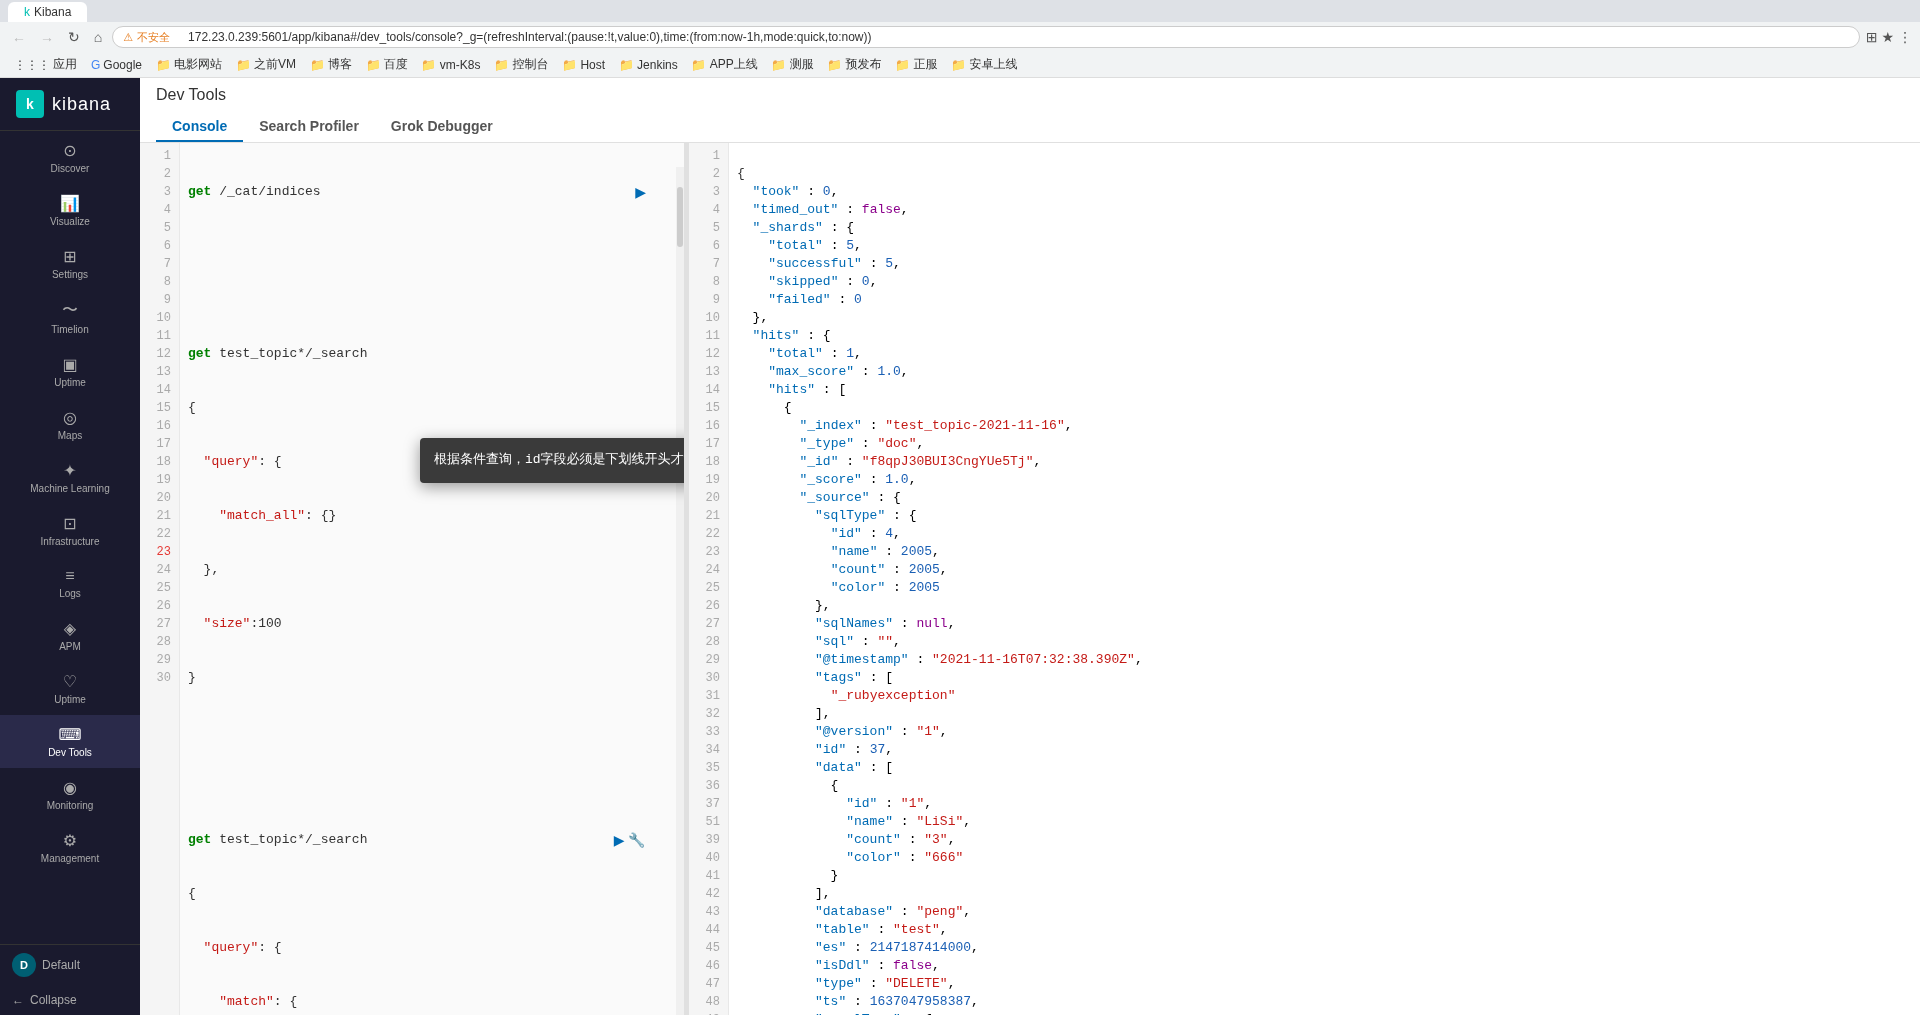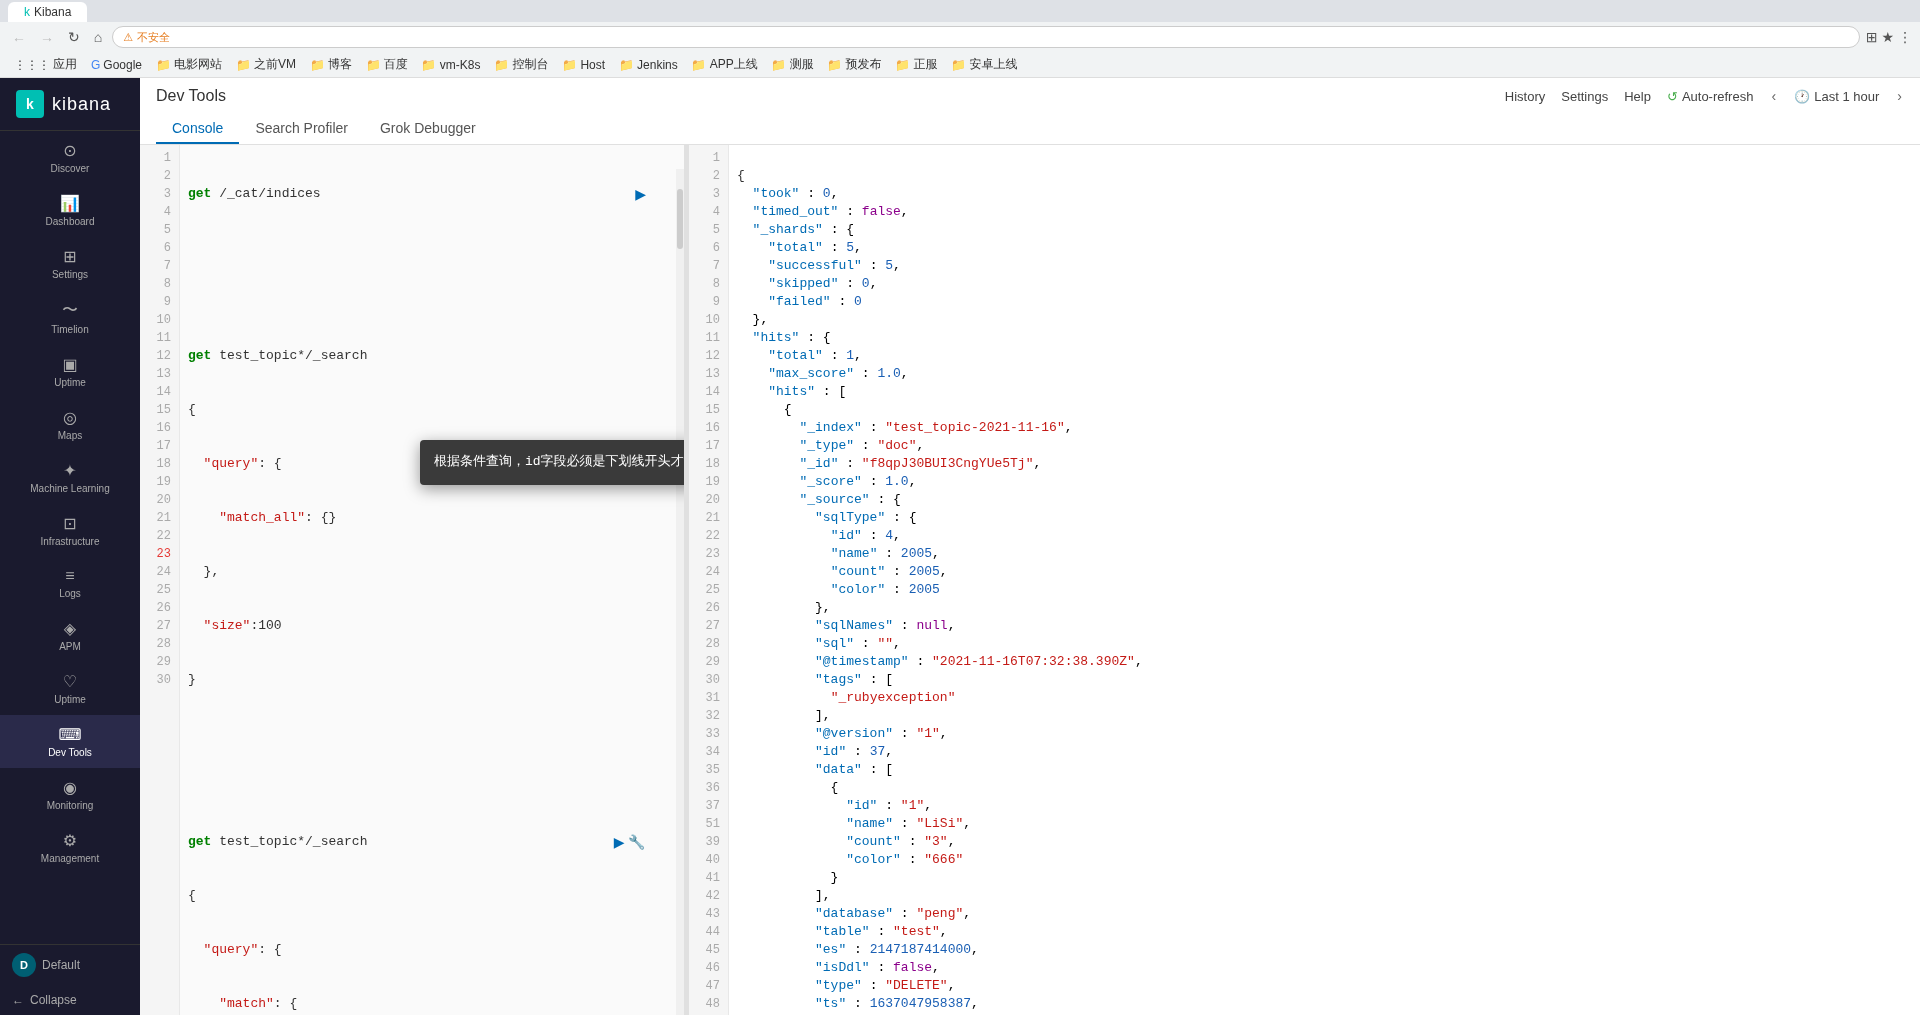--- a/index.html
+++ b/index.html
@@ -45,21 +45,21 @@
     .dev-tools-title-bar { display: flex; align-items: center; justify-content: space-between; margin-bottom: 8px; }
     .dev-tools-title { font-size: 16px; color: #333; font-weight: 500; }
     .header-actions { display: flex; align-items: center; gap: 16px; }
     .header-action { color: #444; cursor: pointer; font-size: 13px; }
     .auto-refresh { display: flex; align-items: center; gap: 4px; color: #444; font-size: 13px; cursor: pointer; }
     .auto-refresh-icon { color: #4caf50; }
     .time-range { display: flex; align-items: center; gap: 4px; color: #444; font-size: 13px; cursor: pointer; }
     .nav-arrows { display: flex; gap: 2px; }
     .nav-arrow { background: none; border: none; cursor: pointer; color: #666; font-size: 14px; padding: 2px; }
     .dev-tools-tabs { display: flex; gap: 0; }
-    .dev-tools-tab { padding: 6px 16px; font-size: 14px; cursor: pointer; color: #555; border-bottom: 2px solid transparent; }
+    .dev-tools-tab { padding: 6px 16px; font-size: 14px; cursor: pointer; color: #555; border-bottom: 2px solid transparent; font-weight: bold; }
     .dev-tools-tab.active { color: #006bb4; border-bottom: 2px solid #006bb4; }
 
     
     .editor-area { display: flex; flex: 1; overflow: hidden; }
 
     
     .console-input-panel { width: 545px; border-right: 1px solid #e0e0e0; display: flex; flex-direction: column; background: #fafafa; position: relative; }
     .line-numbers { width: 40px; background: #f5f5f5; border-right: 1px solid #e8e8e8; padding: 4px 0; text-align: right; }
     .line-number { height: 18px; line-height: 18px; padding-right: 8px; font-size: 12px; color: #aaa; font-family: 'Courier New', monospace; }
     .line-number.error { color: #e53935; }
@@ -93,20 +93,21 @@
     </div>
   </div>
   <div class="browser-toolbar">
     <button class="browser-nav-btn disabled">←</button>
     <button class="browser-nav-btn disabled">→</button>
     <button class="browser-nav-btn">↻</button>
     <button class="browser-nav-btn">⌂</button>
     <div class="browser-url">
       <span class="browser-url-icon">⚠</span>
       <span style="color:#e67e22;margin-right:18px;font-size:11px;">不安全</span>
+      <span style="font-size:12px;color:#333;">172.23.0.239:5601/app/kibana#/dev_tools/console?_g=(refreshInterval:(pause:!t,value:0),time:(from:now-1h,mode:quick,to:now))</span>
     </div>
     <div class="browser-actions">
       <button class="browser-action-btn">⊞</button>
       <button class="browser-action-btn">★</button>
       <button class="browser-action-btn">⋮</button>
     </div>
   </div>
 </div>
 
 <div class="bookmarks-bar">
@@ -179,21 +180,21 @@
       <div class="logo-icon">k</div>
       <span class="logo-text">kibana</span>
     </div>
     <div class="sidebar-nav">
       <div class="sidebar-item">
         <span class="sidebar-item-icon">⊙</span>
         <span class="sidebar-item-label">Discover</span>
       </div>
       <div class="sidebar-item">
         <span class="sidebar-item-icon">📊</span>
-        <span class="sidebar-item-label">Dashboard</span>
+        <span class="sidebar-item-label">Visualize</span>
       </div>
       <div class="sidebar-item">
         <span class="sidebar-item-icon">⊞</span>
         <span class="sidebar-item-label">Settings</span>
       </div>
       <div class="sidebar-item">
         <span class="sidebar-item-icon">〜</span>
         <span class="sidebar-item-label">Timelion</span>
       </div>
       <div class="sidebar-item">
@@ -247,39 +248,20 @@
         <span>Collapse</span>
       </div>
     </div>
   </div>
 
   <div class="main-content">
 
     <div class="dev-tools-header">
       <div class="dev-tools-title-bar">
         <span class="dev-tools-title">Dev Tools</span>
-        <div class="header-actions">
-          <span class="header-action">History</span>
-          <span class="header-action">Settings</span>
-          <span class="header-action">Help</span>
-          <div class="auto-refresh">
-            <span class="auto-refresh-icon">↺</span>
-            <span>Auto-refresh</span>
-          </div>
-          <div class="nav-arrows">
-            <button class="nav-arrow">‹</button>
-          </div>
-          <div class="time-range">
-            <span>🕐</span>
-            <span>Last 1 hour</span>
-          </div>
-          <div class="nav-arrows">
-            <button class="nav-arrow">›</button>
-          </div>
-        </div>
       </div>
       <div class="dev-tools-tabs">
         <div class="dev-tools-tab active">Console</div>
         <div class="dev-tools-tab">Search Profiler</div>
         <div class="dev-tools-tab">Grok Debugger</div>
       </div>
     </div>
 
     <div class="editor-area">
 

